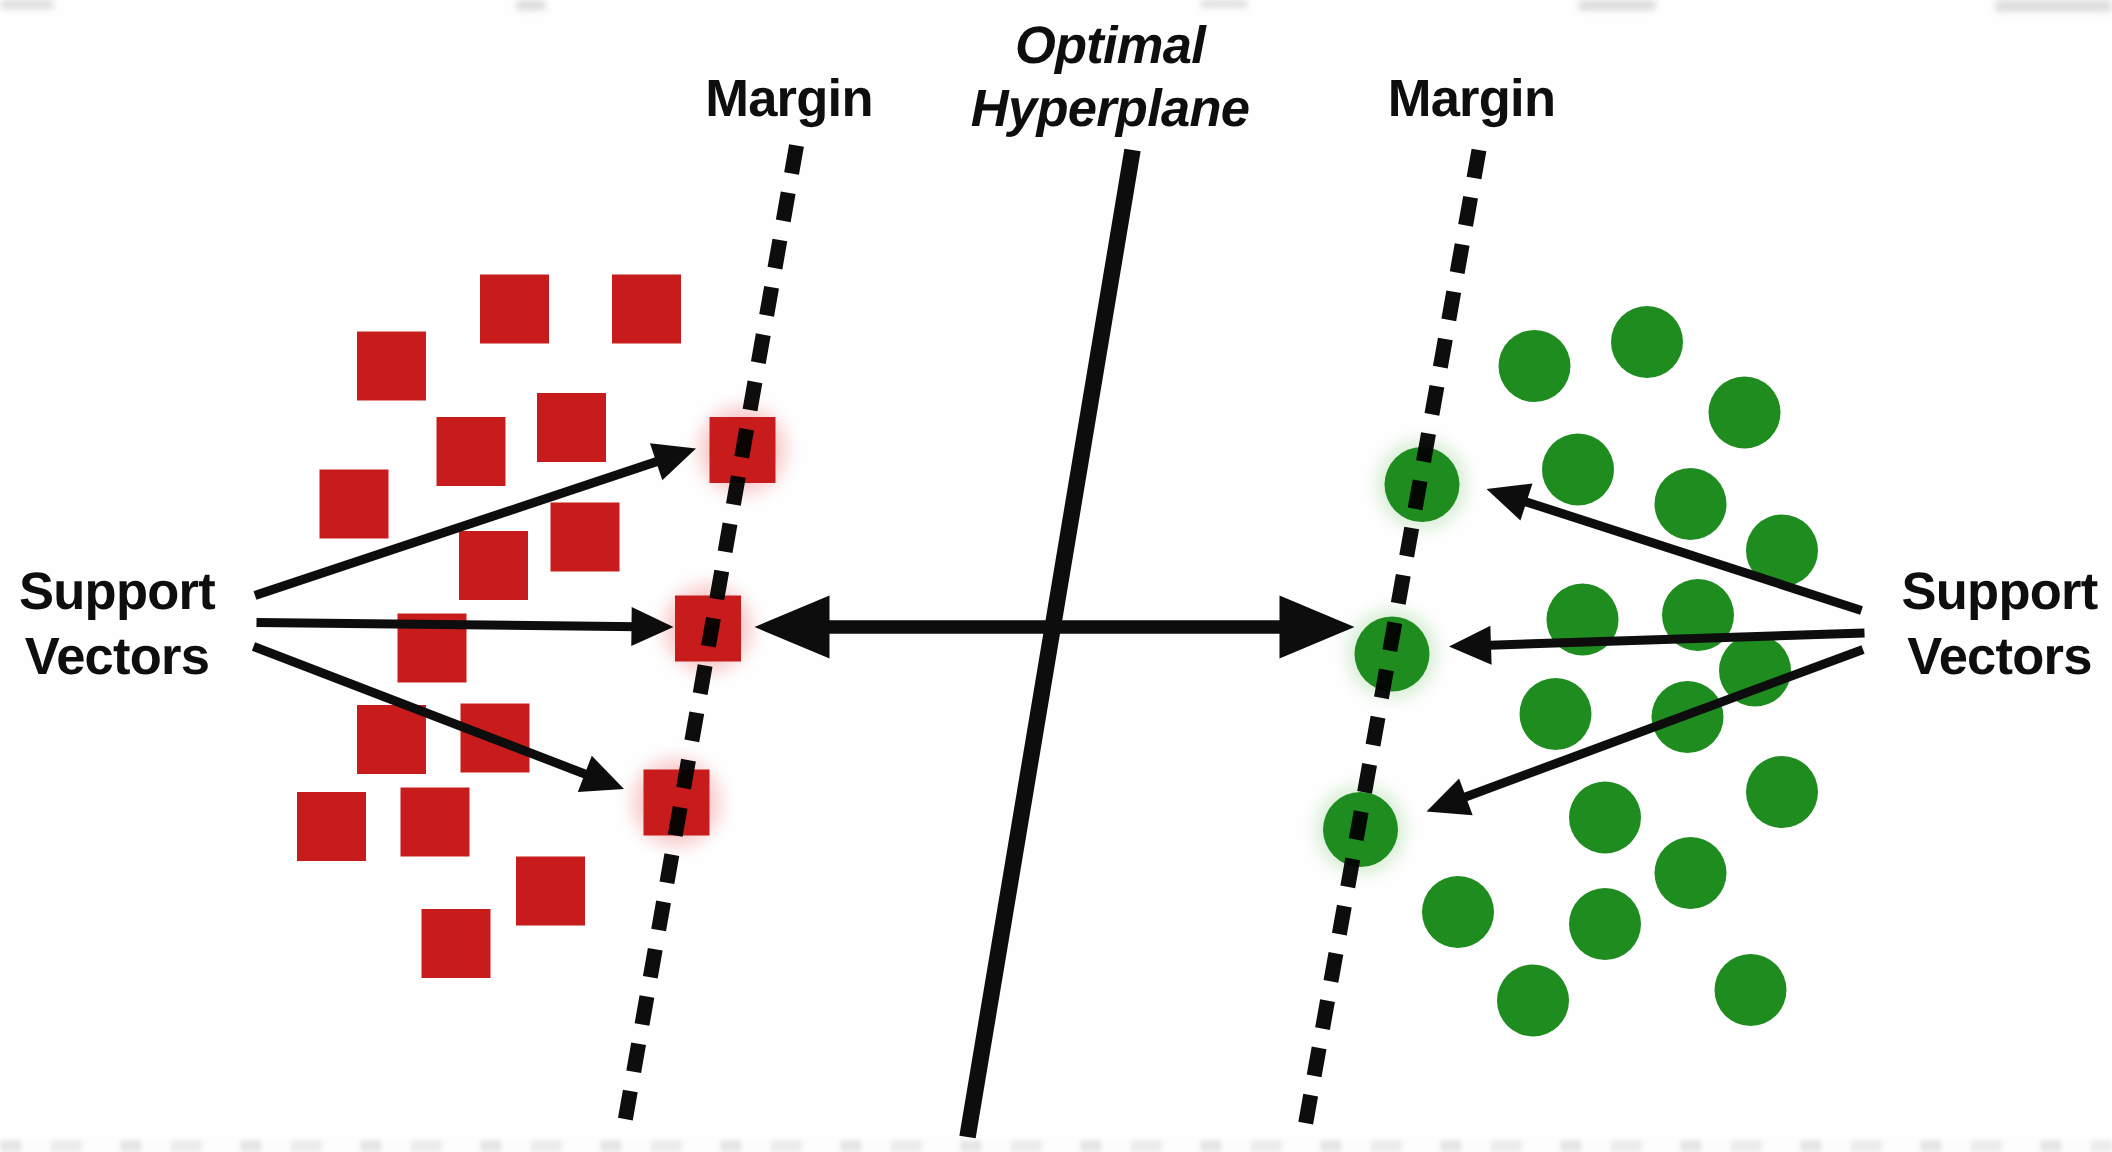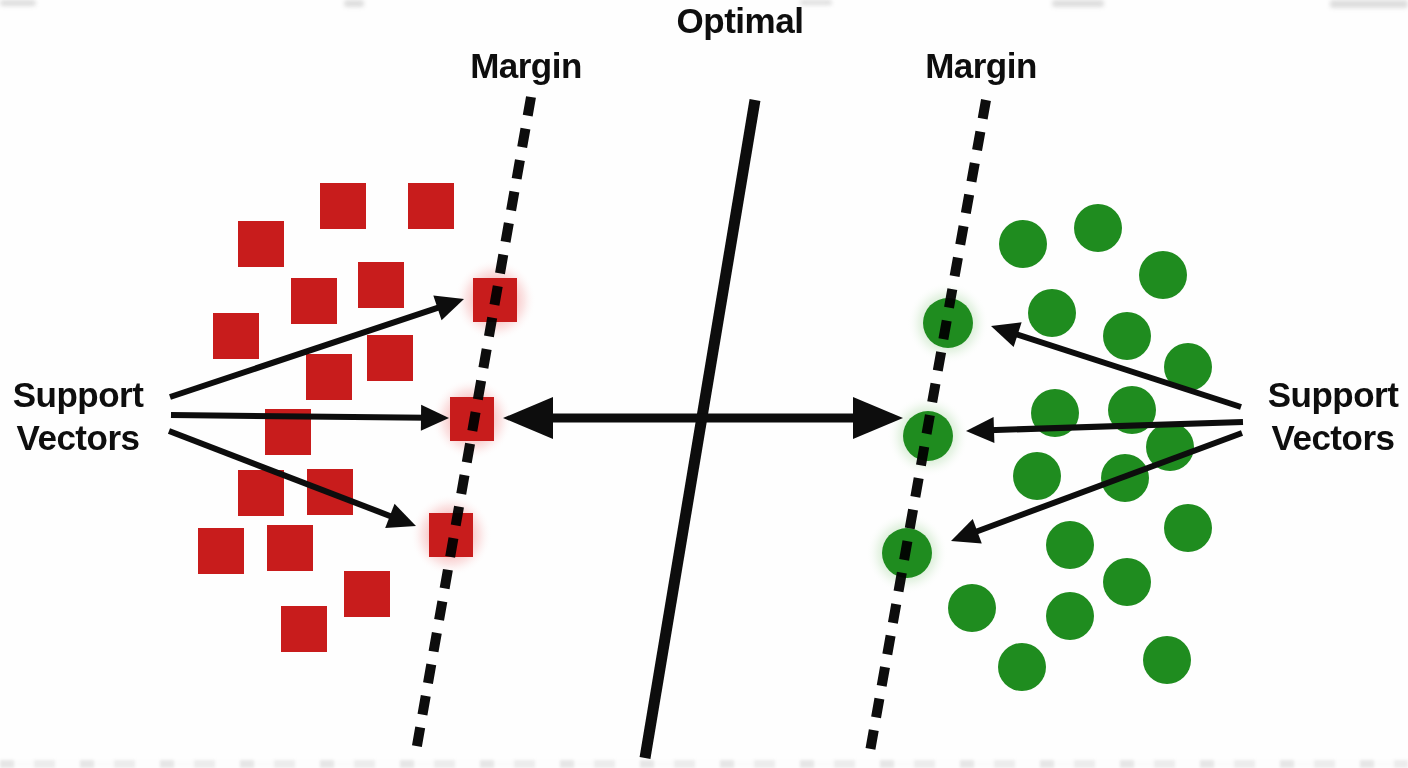--- a/index.html
+++ b/index.html
@@ -107,22 +107,23 @@
         <polygon points="416,526 385.19959499529904,528.0820786599915 394.5330510573296,503.8150928987119" fill="#0d0d0d"></polygon>
         <line x1="1241" y1="407" x2="1012.3094183538758" y2="332.90425154665576" stroke="#0d0d0d" stroke-width="6"></line>
         <polygon points="991,326 1021.643704643529,322.26324128151674 1013.6298412411606,346.9973875851227" fill="#0d0d0d"></polygon>
         <line x1="1243" y1="422" x2="988.3881859224297" y2="430.27258601696076" stroke="#0d0d0d" stroke-width="6"></line>
         <polygon points="966,431 993.5630725021662,417.0975889055051 994.4073923039081,443.0838761368968" fill="#0d0d0d"></polygon>
         <line x1="1242" y1="433" x2="972.0003443845341" y2="533.2060577541936" stroke="#0d0d0d" stroke-width="6"></line>
         <polygon points="951,541 972.7271604272978,519.0698723267177 981.7737005340375,543.4452720587661" fill="#0d0d0d"></polygon>
       </g>
   </svg>
 
-  <div class="lbl" style="left:590px;top:0;width:300px;">
+  <div class="lbl" style="left:590px;top:10px;width:300px;font-style:italic;">
     <span class="ln">Optimal</span>
+    <span class="ln">Hyperplane</span>
   </div>
 
   <div class="lbl" style="left:436px;top:48px;width:180px;line-height:35px;">Margin</div>
 
   <div class="lbl" style="left:891px;top:48px;width:180px;line-height:35px;">Margin</div>
 
 
   <div class="lbl" style="left:-4px;top:373px;width:164px;line-height:43px;">
     <span class="ln">Support</span>
     <span class="ln">Vectors</span>

